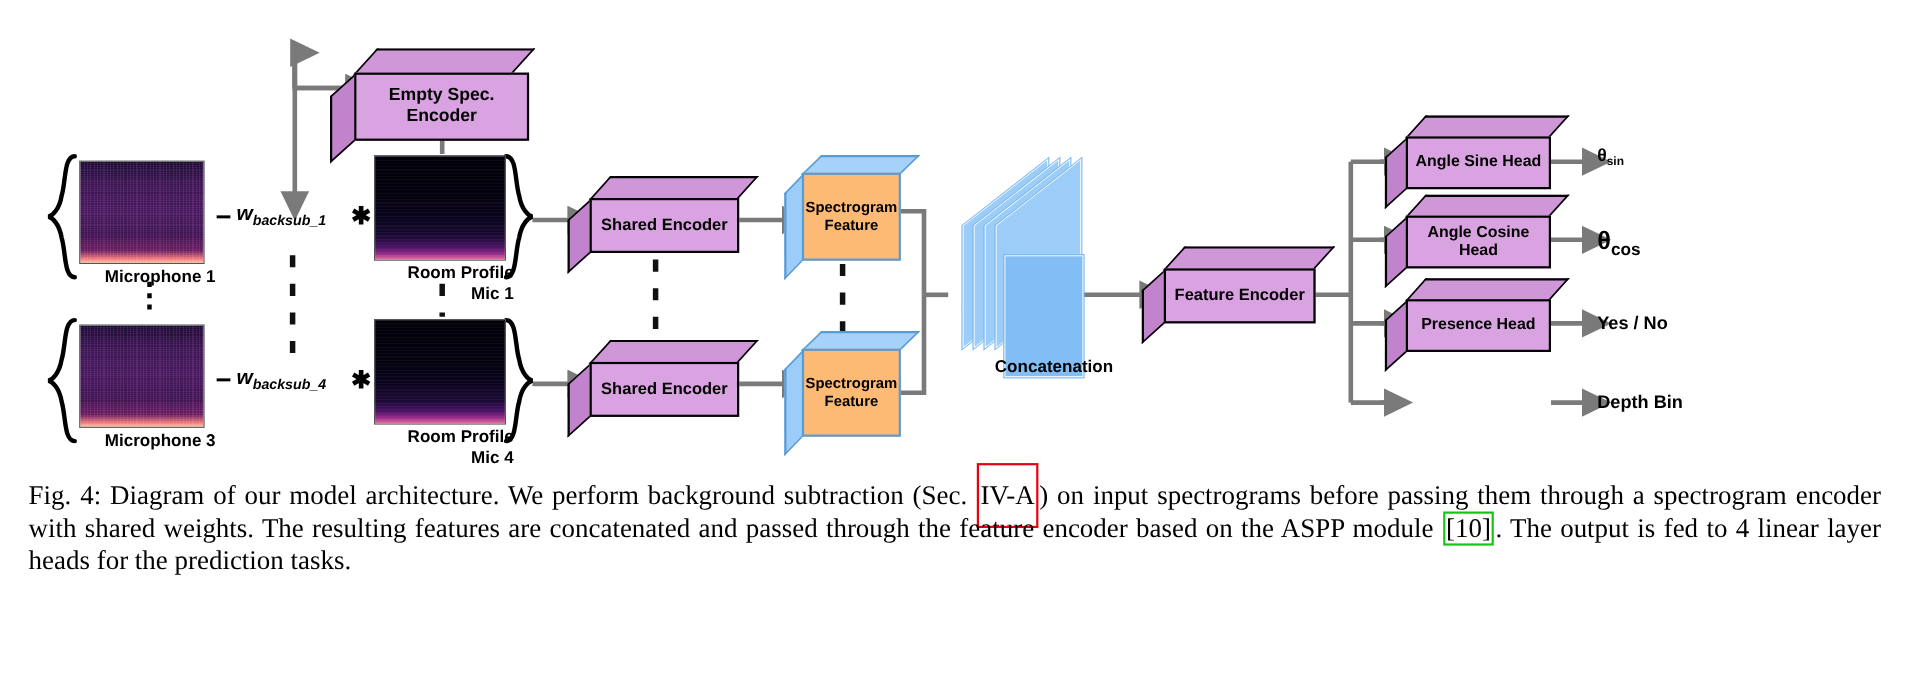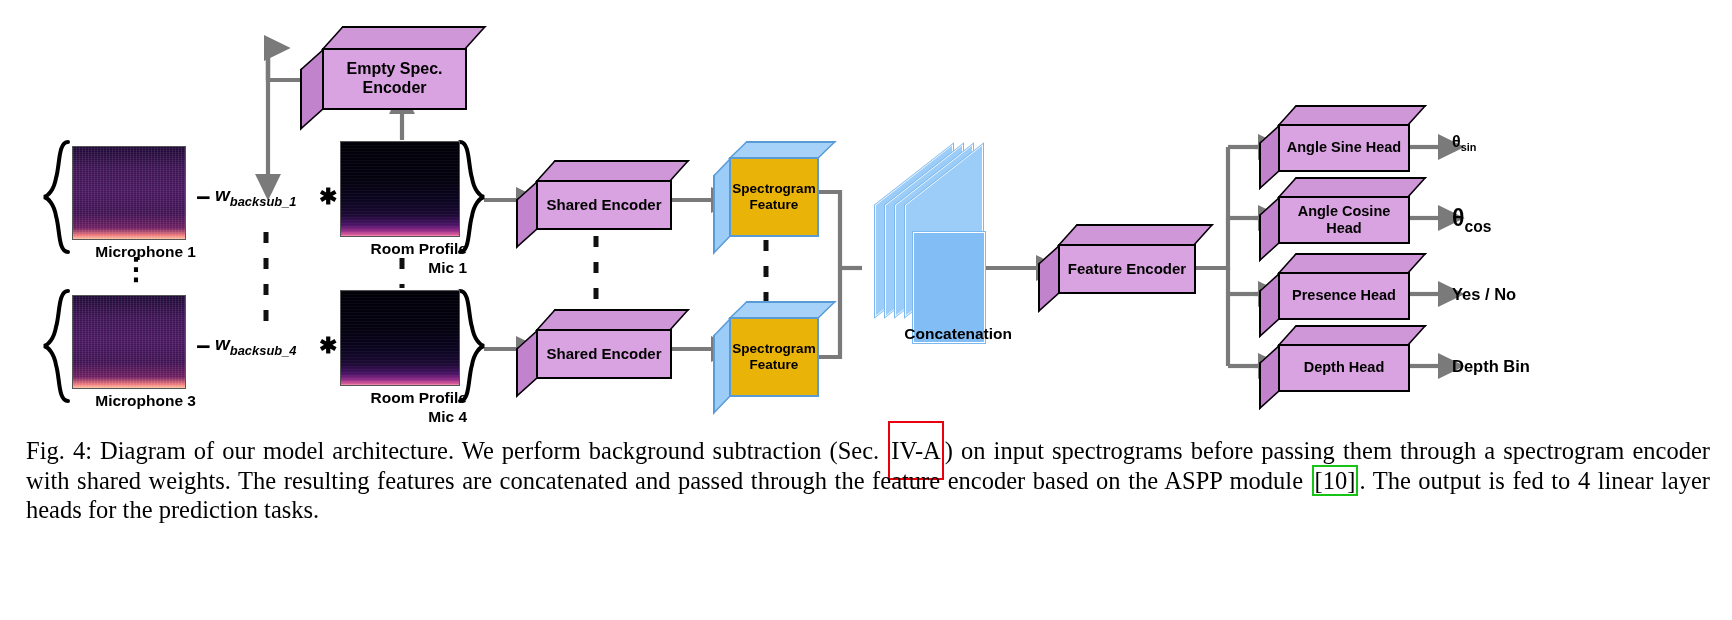--- a/index.html
+++ b/index.html
@@ -28,21 +28,21 @@
   .box3d .top, .box3d .side {
     position: absolute;
     border: 2.5px solid #000;
     z-index: 2;
   }
   
   .purple .face { background: #d9a2e0; }
   .purple .top  { background: #cf96d8; }
   .purple .side { background: #c083cc; }
   
-  .blue .face { background: #eab308; border-color:#5b9bd5; }
+  .blue .face { background: #fdba74; border-color:#5b9bd5; }
   .blue .top  { background: #a6d2f9; border-color:#5b9bd5; }
   .blue .side { background: #9cccf8; border-color:#5b9bd5; }
 
   
   .spec {
     position: absolute;
     border: 1px solid #555;
     overflow: hidden;
   }
   .spec .grain { position:absolute; left:0; top:0; right:0; bottom:0; }
@@ -224,21 +224,21 @@
 
   <div class="spec" style="left:340px; top:290px; width:120px; height:96px;
               background:linear-gradient(to bottom,#010008 0%,#050210 40%,#0b0520 62%,#1d0a35 78%,#4a1466 88%,#8e2a86 94%,#e0609c 99%,#f5a0b8 100%);">
     <div class="grain" style="
       background:repeating-linear-gradient(0deg, rgba(255,255,255,.035) 0 1px, rgba(0,0,0,.10) 1px 3px);
       mix-blend-mode:screen;"></div>
   </div>
   <div class="lbl" style="left:335px; top:389px; width:132px; font-size:15.5px;">Room Profile
 Mic 4</div>
 
-  <div class="box3d purple" style="left:322px; top:48px; width:145px; height:62px;">
+  <div class="box3d purple" style="left:322px; top:66px; width:159px; height:62px;">
     <div class="top" style="left:-1px; top:-22px; width:144px; height:24px;
                 transform:skewX(-42deg); transform-origin: bottom left; border-bottom:none;"></div>
     <div class="side" style="left:-22px; top:0px; width:24px; height:61px;
                 transform:skewY(-42deg); transform-origin: top right; border-right:none;"></div>
     <div class="face" style="font-size:16px;">Empty Spec.
 Encoder</div>
   </div>
 
   <div class="box3d purple" style="left:536px; top:180px; width:136px; height:50px;">
     <div class="top" style="left:-1px; top:-20px; width:135px; height:22px;
@@ -328,24 +328,17 @@
 
   <div class="box3d purple" style="left:1278px; top:272px; width:132px; height:48px;">
     <div class="top" style="left:-1px; top:-19px; width:131px; height:21px;
                 transform:skewX(-42deg); transform-origin: bottom left; border-bottom:none;"></div>
     <div class="side" style="left:-19px; top:0px; width:21px; height:47px;
                 transform:skewY(-42deg); transform-origin: top right; border-right:none;"></div>
     <div class="face" style="font-size:14.5px;">Presence Head</div>
   </div>
   <div class="glyph" style="left:1452px; top:285px; font-size:16.5px;">Yes / No</div>
 
-  <div class="box3d purple" style="left:1278px; top:344px; width:132px; height:48px;">
-    <div class="top" style="left:-1px; top:-19px; width:131px; height:21px;
-                transform:skewX(-42deg); transform-origin: bottom left; border-bottom:none;"></div>
-    <div class="side" style="left:-19px; top:0px; width:21px; height:47px;
-                transform:skewY(-42deg); transform-origin: top right; border-right:none;"></div>
-    <div class="face" style="font-size:14.5px;">Depth Head</div>
-  </div>
   <div class="glyph" style="left:1452px; top:357px; font-size:16.5px;">Depth Bin</div>
 
   <div id="caption"><span>Fig. 4: Diagram of our model architecture. We perform background subtraction (Sec. </span><span class="boxed-red">IV-A</span><span>) on input spectrograms before passing them through a spectrogram encoder with shared weights. The resulting features are concatenated and passed through the feature encoder based on the ASPP module </span><span class="boxed-green">[10]</span><span>. The output is fed to 4 linear layer heads for the prediction tasks.</span></div>
 
 </div>
 
 </body></html>

